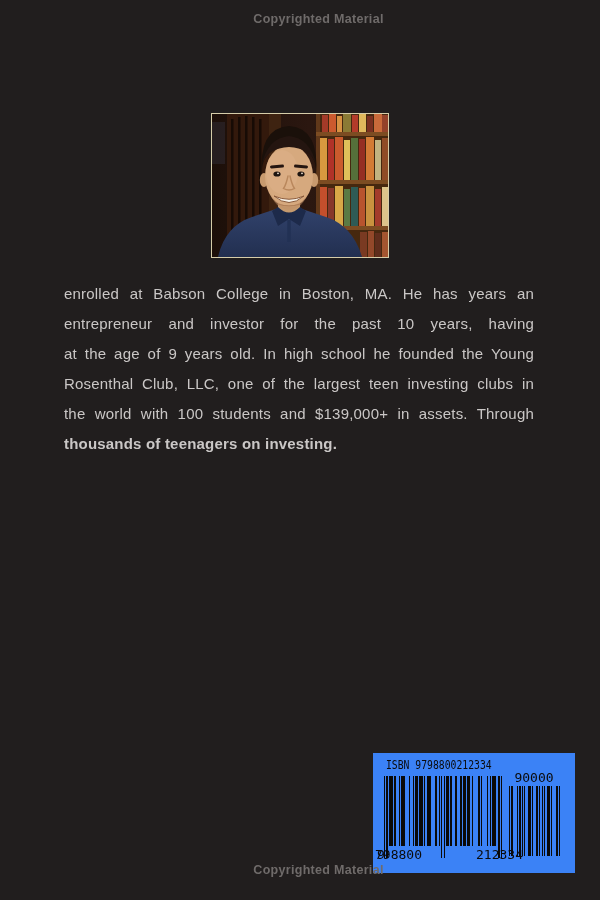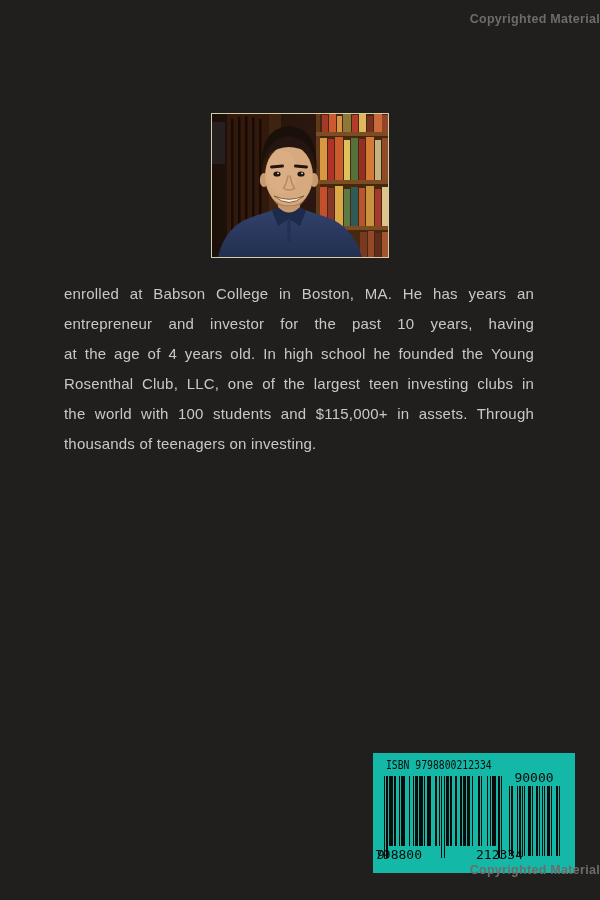--- a/index.html
+++ b/index.html
@@ -6,21 +6,21 @@
   html, body { width: 600px; height: 900px; }
   body {
     background: #211e1e;
     font-family: "Liberation Sans", sans-serif;
     position: relative;
     overflow: hidden;
   }
   .copyright {
     position: absolute;
     left: 0; width: 600px;
-    text-align: right;
+    text-align: center;
     font-size: 12.5px;
     font-weight: bold;
     letter-spacing: 0.3px;
     color: #6f6b6a;
     padding-left: 37px;
   }
   .copyright.top { top: 12px; }
   .copyright.bottom { top: 863px; }
 
   .photo-frame {
@@ -34,27 +34,27 @@
 
   .bio {
     position: absolute;
     left: 64px; top: 279px; width: 470px;
     color: #cac7c6;
     font-size: 15px;
     line-height: 30px;
     letter-spacing: 0.2px;
   }
   .bio-line { text-align: justify; text-align-last: justify; }
-  .bio-line.last { text-align-last: left; }
+  .bio-line.last { text-align-last: left; font-weight: bold; }
 
   .barcode-panel {
     position: absolute;
     left: 373px; top: 753px;
     width: 202px; height: 120px;
-    background: #14b8a6;
+    background: #3b82f6;
   }
   .isbn-label {
     position: absolute;
     left: 13px; top: 4px;
     font-family: "DejaVu Sans Mono", monospace;
     font-size: 12.5px;
     color: #0a0a0a;
     white-space: nowrap;
     transform: scaleX(0.78);
     transform-origin: 0 50%;
@@ -192,23 +192,23 @@
       <path d="M66 90 Q77 94 88 90" fill="none" stroke="#a3714a" stroke-width="1.2" stroke-linecap="round"></path>
 
       <path d="M58 78 Q62 94 77 96 Q92 94 96 78 Q92 90 77 92 Q62 90 58 78 Z" fill="#c09068" opacity="0.45"></path>
     </g>
   </svg>
 </div>
 
 <div class="bio">
   <div class="bio-line">enrolled at Babson College in Boston, MA. He has years an</div>
   <div class="bio-line">entrepreneur and investor for the past 10 years, having</div>
-  <div class="bio-line">at the age of 4 years old. In high school he founded the Young</div>
+  <div class="bio-line">at the age of 9 years old. In high school he founded the Young</div>
   <div class="bio-line">Rosenthal Club, LLC, one of the largest teen investing clubs in</div>
-  <div class="bio-line">the world with 100 students and $115,000+ in assets. Through</div>
+  <div class="bio-line">the world with 100 students and $139,000+ in assets. Through</div>
   <div class="bio-line last">thousands of teenagers on investing.</div>
 </div>
 
 <div class="barcode-panel">
   <div class="isbn-label">ISBN 9798800212334</div>
   <div class="barcode ean13">
       <div class="bar" style="left: 0%; width: 1.07263%; height: 100%;"></div>
       <div class="bar" style="left: 2.10526%; width: 1.07263%; height: 100%;"></div>
       <div class="bar" style="left: 4.21053%; width: 3.17789%; height: 85%;"></div>
       <div class="bar" style="left: 8.42105%; width: 2.12526%; height: 85%;"></div>

